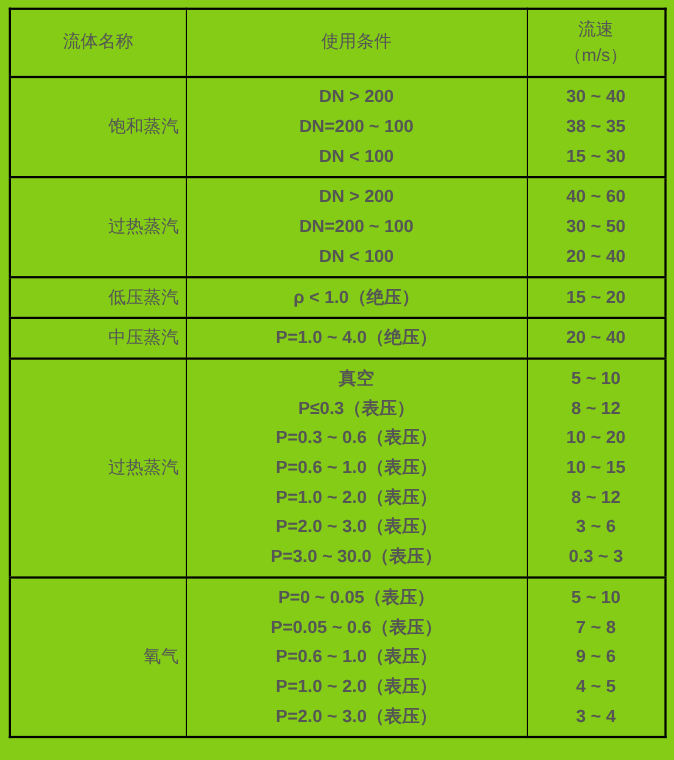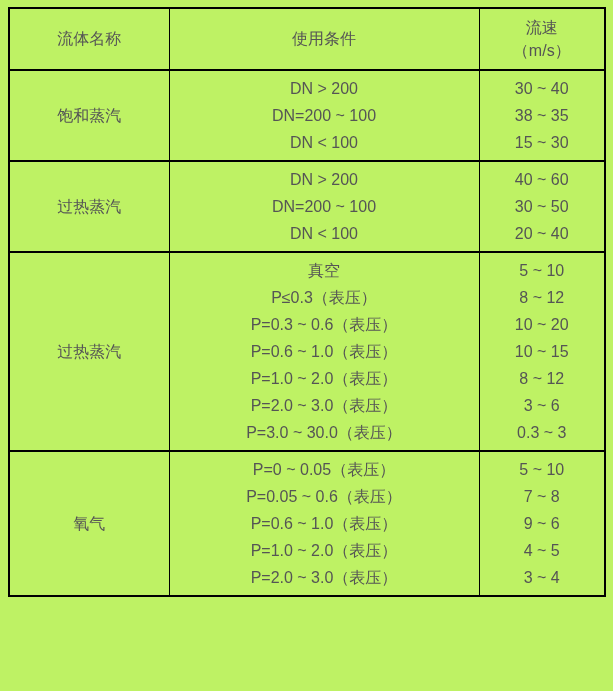--- a/index.html
+++ b/index.html
@@ -5,21 +5,21 @@
   html, body {
     margin: 0;
     padding: 0;
     background: #ffffff;
     font-family: "Liberation Sans", "DejaVu Sans", sans-serif;
   }
   .page {
     position: relative;
     width: 613px;
     height: 691px;
-    background: #bef264;
+    background: #84cc16;
     overflow: hidden;
   }
   table.fluid-table {
     position: absolute;
     left: 8px;
     top: 7px;
     width: 596px;
     border-collapse: collapse;
     table-layout: fixed;
     border: 2px solid #000000;
@@ -37,22 +37,22 @@
     padding: 4px 6px;
   }
   th:first-child, td:first-child { border-left: none; }
   thead th {
     border-bottom: 2px solid #000000;
     height: 52px;
     line-height: 24px;
   }
   tbody tr { border-top: 2px solid #000000; }
   tbody tr:first-child { border-top: none; }
-  .lines div { line-height: 27px; white-space: nowrap; }
-  .fluid-cell { line-height: 24px; }
+  .lines div { line-height: 27px; white-space: nowrap; font-weight: bold; }
+  .fluid-cell { line-height: 24px; text-align: right; }
   .velocity-header-unit { line-height: 22px; }
 </style>
 </head>
 <body>
 
 <div class="page">
   <table class="fluid-table">
     <colgroup>
       <col class="col-fluid">
       <col class="col-cond">
@@ -89,20 +89,38 @@
             <div>DN=200 ~ 100</div>
             <div>DN &lt; 100</div>
           </td>
           <td class="lines">
             <div>40 ~ 60</div>
             <div>30 ~ 50</div>
             <div>20 ~ 40</div>
           </td>
         </tr>
         <tr>
+          <td class="fluid-cell">低压蒸汽</td>
+          <td class="lines">
+            <div>ρ &lt; 1.0（绝压）</div>
+          </td>
+          <td class="lines">
+            <div>15 ~ 20</div>
+          </td>
+        </tr>
+        <tr>
+          <td class="fluid-cell">中压蒸汽</td>
+          <td class="lines">
+            <div>P=1.0 ~ 4.0（绝压）</div>
+          </td>
+          <td class="lines">
+            <div>20 ~ 40</div>
+          </td>
+        </tr>
+        <tr>
           <td class="fluid-cell">过热蒸汽</td>
           <td class="lines">
             <div>真空</div>
             <div>P≤0.3（表压）</div>
             <div>P=0.3 ~ 0.6（表压）</div>
             <div>P=0.6 ~ 1.0（表压）</div>
             <div>P=1.0 ~ 2.0（表压）</div>
             <div>P=2.0 ~ 3.0（表压）</div>
             <div>P=3.0 ~ 30.0（表压）</div>
           </td>

